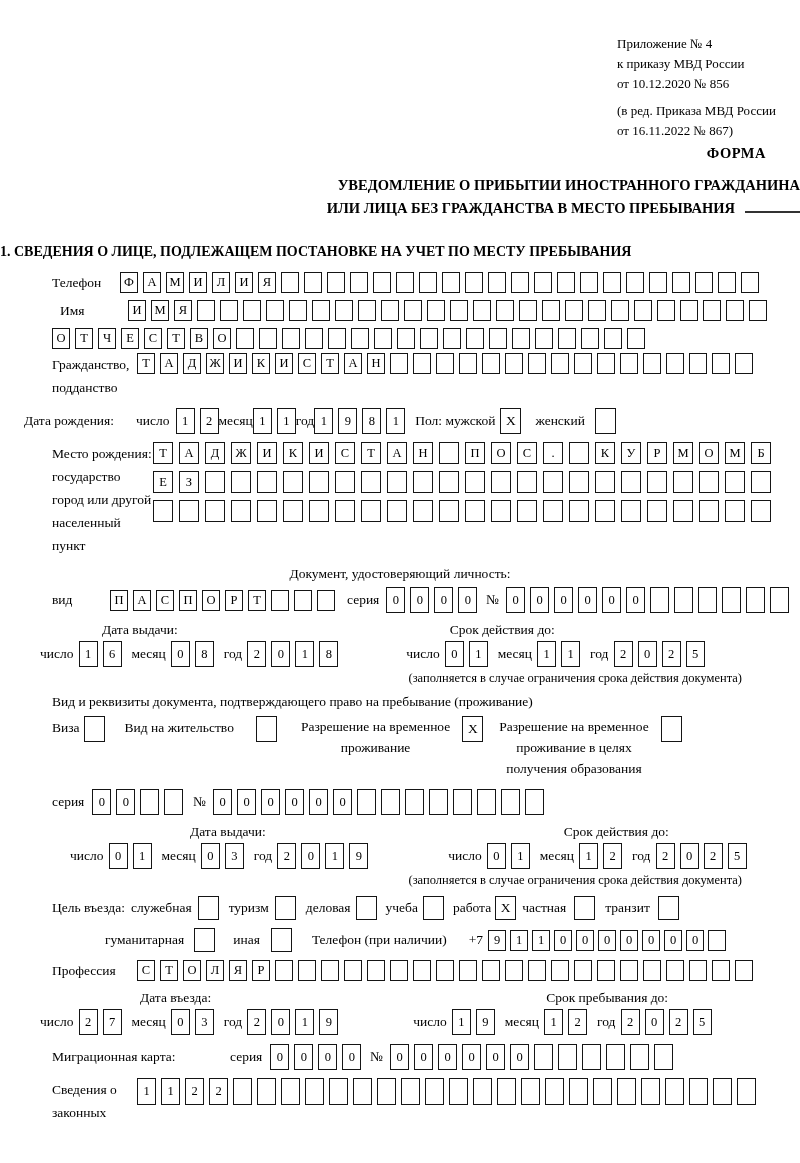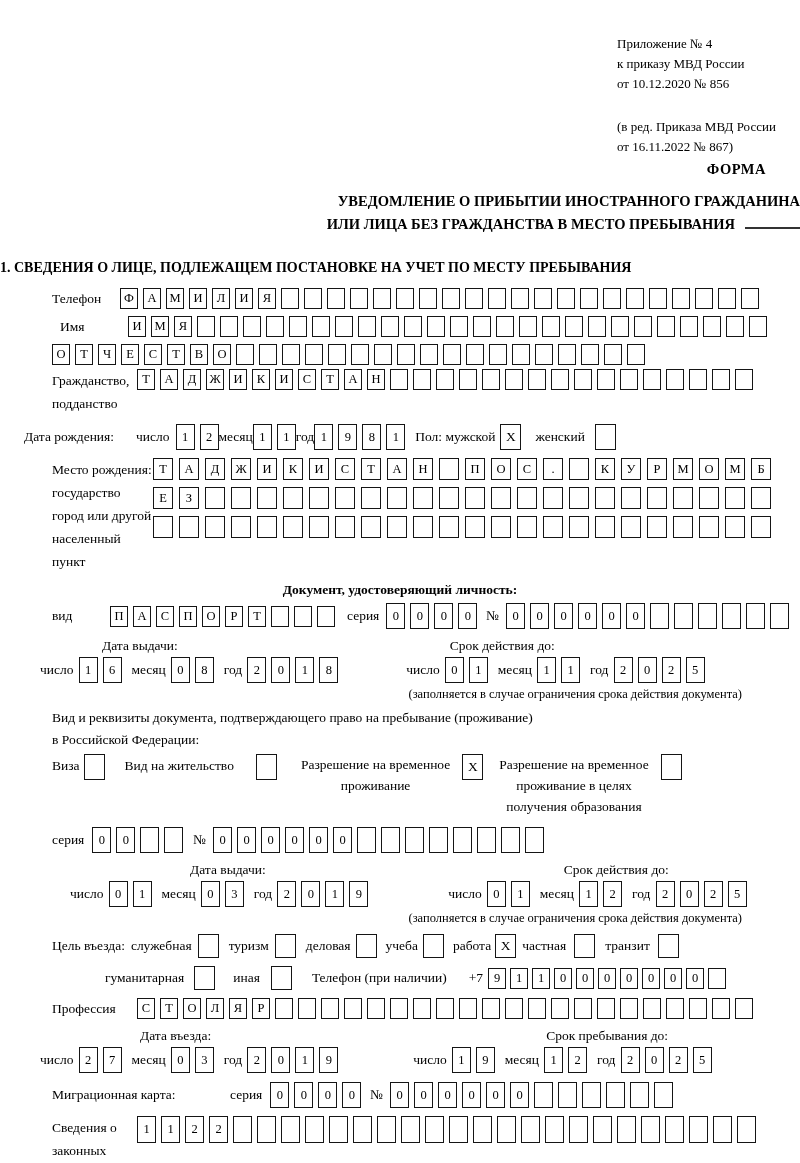--- a/index.html
+++ b/index.html
@@ -1,41 +1,41 @@
 <!DOCTYPE html>
 <html><head>
 <meta charset="utf-8">
 <style>
   html,body{margin:0;padding:0;background:#888;}
   .page{width:800px;height:1163px;background:#ffffff;color:#000;
         font-family:"Liberation Serif","DejaVu Serif",serif;font-size:13.5px;
         position:relative;overflow:hidden;margin:0 auto;}
   .hdr{margin:34px 0 0 617px;line-height:20px;font-size:13px;}
-  .hdr2{margin-top:23px;}
+  .hdr2{margin-top:7px;}
   .forma{ text-align:right;margin:4px 34px 0 0;font-weight:bold;font-size:14.5px;letter-spacing:.5px;}
   .title{ text-align:right;font-weight:bold;font-size:14.5px;margin-top:12px;line-height:23px;}
   .blank-line{display:inline-block;width:55px;border-bottom:2px solid #333;height:12px;margin-left:10px;}
   .sect{ font-weight:bold;font-size:14px;margin-top:24px;}
   .frow{display:flex;align-items:center;margin-top:7px;}
   .frow.top{align-items:flex-start;}
   .flabel{flex-shrink:0;}
   .lblcol div{line-height:23px;}
   .w68{width:68px;} .w85{width:85px;} .w101{width:101px;} .w112{width:112px;} .w58{width:58px;} .w150{width:150px;}
   .cells{display:flex;gap:5px;flex-shrink:0;}
   .cell{width:18px;height:21px;border:1.6px solid #151515;box-sizing:border-box;flex-shrink:0;
         display:flex;align-items:center;justify-content:center;font-size:12.5px;background:#fff;}
   .cells.date .cell{width:19px;height:26px;}
   .cells.mr{gap:6px;} .cells.mr .cell{width:20px;height:22px;}
   .cells.tall .cell{width:19px;height:27px;}
   .cells.phone{gap:4px;}
   .stack{display:flex;flex-direction:column;gap:7px;}
   .chk{width:21px;height:26px;border:1.6px solid #151515;box-sizing:border-box;flex-shrink:0;
        display:flex;align-items:center;justify-content:center;font-size:13.5px;background:#fff;}
   .chk.sm{height:24px;}
-  .dochead{text-align:center;font-weight:bold;margin-top:9px;font-size:13.5px;}
+  .dochead{text-align:center;font-weight:normal;margin-top:9px;font-size:13.5px;}
   .dhdr{display:flex;margin-top:9px;align-items:center;}
   .dgrp{display:flex;align-items:center;}
   .dgrp .dl{margin-right:5px;}
   .dgrp .dm{margin:0 5px 0 10px;}
   .note{text-align:right;margin:4px 58px 0 0;font-size:12.5px;}
   .ctext{text-align:center;line-height:21px;} .mt12{margin-top:12px;}
 </style>
 </head>
 <body>
 
@@ -389,21 +389,20 @@
           <span class="cell">2</span>
           <span class="cell">0</span>
           <span class="cell">2</span>
           <span class="cell">5</span>
         </span>
     </span>
   </div>
   <div class="note">(заполняется в случае ограничения срока действия документа)</div>
 
   <div style="margin:8px 0 0 52px">Вид и реквизиты документа, подтверждающего право на пребывание (проживание)</div>
-  <div style="margin:6px 0 0 52px">в Российской Федерации:</div>
 
   <div class="frow top" style="margin-left:52px;margin-top:6px">
     <span style="margin-top:4px">Виза</span>
     <span class="chk" style="margin-left:4px"></span>
     <span style="margin:4px 0 0 20px">Вид на жительство</span>
     <span class="chk" style="margin-left:22px"></span>
     <span class="ctext" style="margin-left:24px">
       <div>Разрешение на временное</div>
       <div>проживание</div>
     </span>

